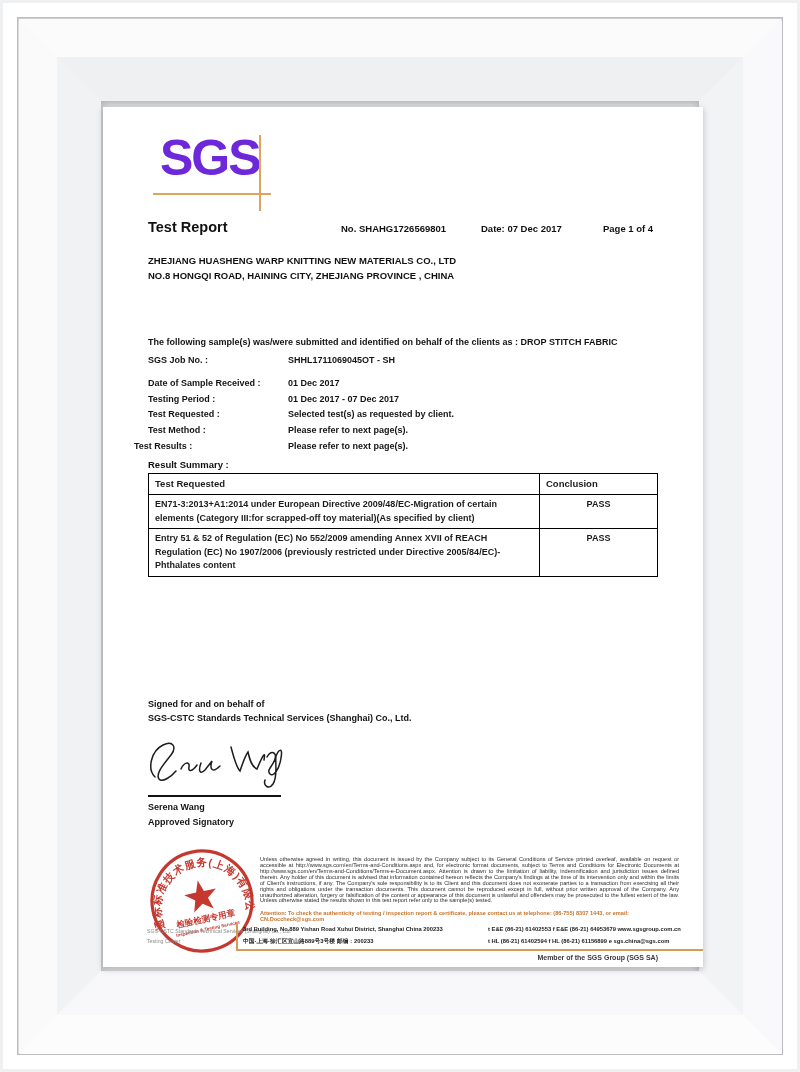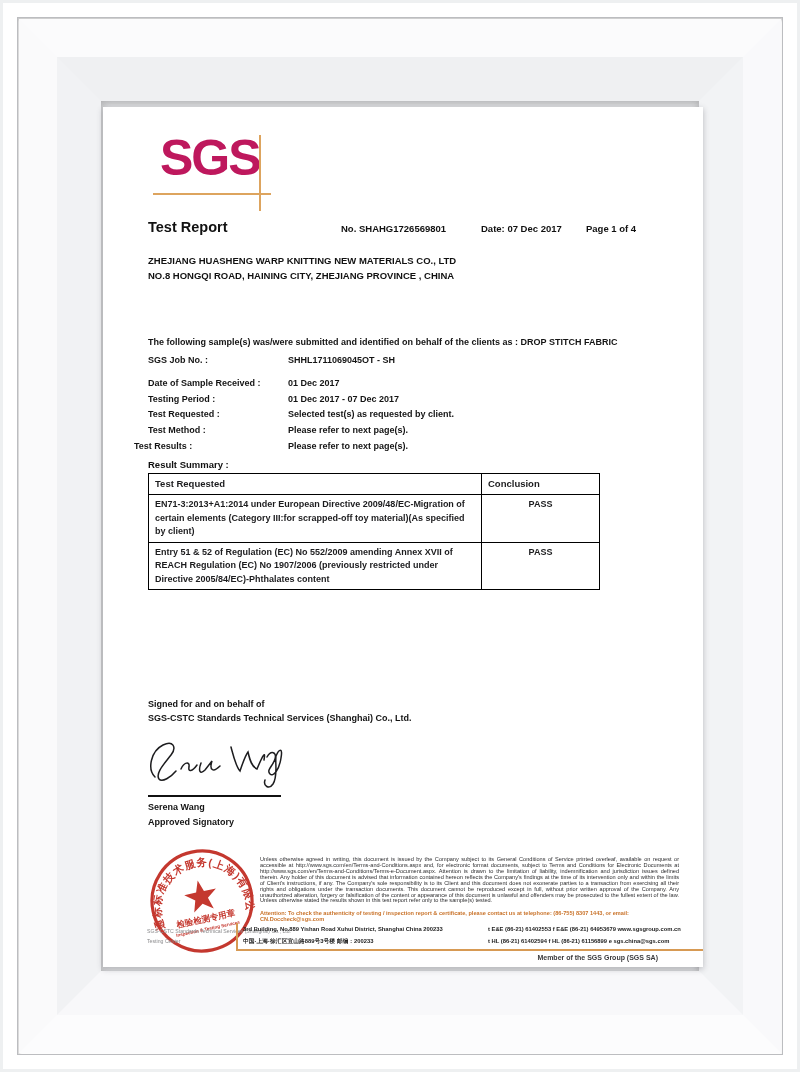--- a/index.html
+++ b/index.html
@@ -19,33 +19,33 @@
     border-color:#eff0f2 #f2f3f5 #f8f8fa #f1f2f4;}
   .mat{position:absolute;inset:98px;background:#e8e9eb;
     box-shadow:inset 0 4px 7px rgba(0,0,0,.16), inset 4px 0 6px rgba(0,0,0,.07),
                inset -3px 0 5px rgba(0,0,0,.05);}
   
   .document{position:absolute;left:2px;top:6px;width:600px;height:860px;
     background:#ffffff;box-shadow:0 2px 6px rgba(50,50,60,.30);
     color:#1c1c1e;}
   .abs{position:absolute;}
   
-  .logo-text{font-size:50px;font-weight:800;color:#be185d;letter-spacing:-2px;line-height:1;}
+  .logo-text{font-size:50px;font-weight:800;color:#6d28d9;letter-spacing:-2px;line-height:1;}
   .logo-hline{height:2px;background:#dda45e;}
   .logo-vline{width:2px;background:#dda45e;}
   
   .report-title{font-size:14.5px;font-weight:800;color:#111;}
   .hdr-item{font-size:9.5px;font-weight:700;color:#111;}
   
   .t-bold{font-size:9.5px;font-weight:700;color:#111;}
   .t-reg{font-size:9px;font-weight:600;color:#141414;}
   .field-label{font-size:9px;font-weight:700;color:#141414;}
   .field-value{font-size:9px;font-weight:600;color:#141414;}
   
-  .summary-table{border-collapse:collapse;width:452px;table-layout:fixed;}
+  .summary-table{border-collapse:collapse;width:510px;table-layout:fixed;}
   .summary-table th,.summary-table td{border:1.6px solid #000;
     font-size:9px;font-weight:600;padding:3px 6px;vertical-align:top;text-align:left;
     line-height:1.5;}
   .summary-table th{font-weight:800;font-size:9.5px;}
   .col-conclusion{width:105px;text-align:right;}
   .pass-cell{text-align:center !important;font-weight:700;}
   
   .sig-underline{height:2px;background:#111;}
   
   .stamp-wrap{transform:rotate(-12deg);opacity:.92;}
@@ -72,21 +72,21 @@
 
       <div class="abs" style="left:57px;top:26px;">
         <div class="logo-text">SGS</div>
       </div>
       <div class="abs logo-hline" style="left:50px;top:86px;width:118px;"></div>
       <div class="abs logo-vline" style="left:156px;top:28px;height:76px;"></div>
 
       <div class="abs report-title" style="left:45px;top:112px;">Test Report</div>
       <div class="abs hdr-item" style="left:210px;top:116px;padding-left:28px;">No. SHAHG1726569801</div>
       <div class="abs hdr-item" style="left:378px;top:116px;">Date: 07 Dec 2017</div>
-      <div class="abs hdr-item" style="left:483px;top:116px;">Page 1 of 4</div>
+      <div class="abs hdr-item" style="left:500px;top:116px;">Page 1 of 4</div>
 
       <div class="abs t-bold" style="left:45px;top:148px;">ZHEJIANG HUASHENG WARP KNITTING NEW MATERIALS CO., LTD</div>
       <div class="abs t-bold" style="left:45px;top:163px;">NO.8 HONGQI ROAD, HAINING CITY, ZHEJIANG PROVINCE , CHINA</div>
 
       <div class="abs t-reg" style="left:45px;top:230px;">The following sample(s) was/were submitted and identified on behalf of the clients as : DROP STITCH FABRIC</div>
 
       <div class="abs field-label" style="left:45px;top:248px;">SGS Job No. :</div>
       <div class="abs field-value" style="left:185px;top:248px;">SHHL1711069045OT - SH</div>
       <div class="abs field-label" style="left:45px;top:271px;">Date of Sample Received :</div>
       <div class="abs field-value" style="left:185px;top:271px;">01 Dec 2017</div>

